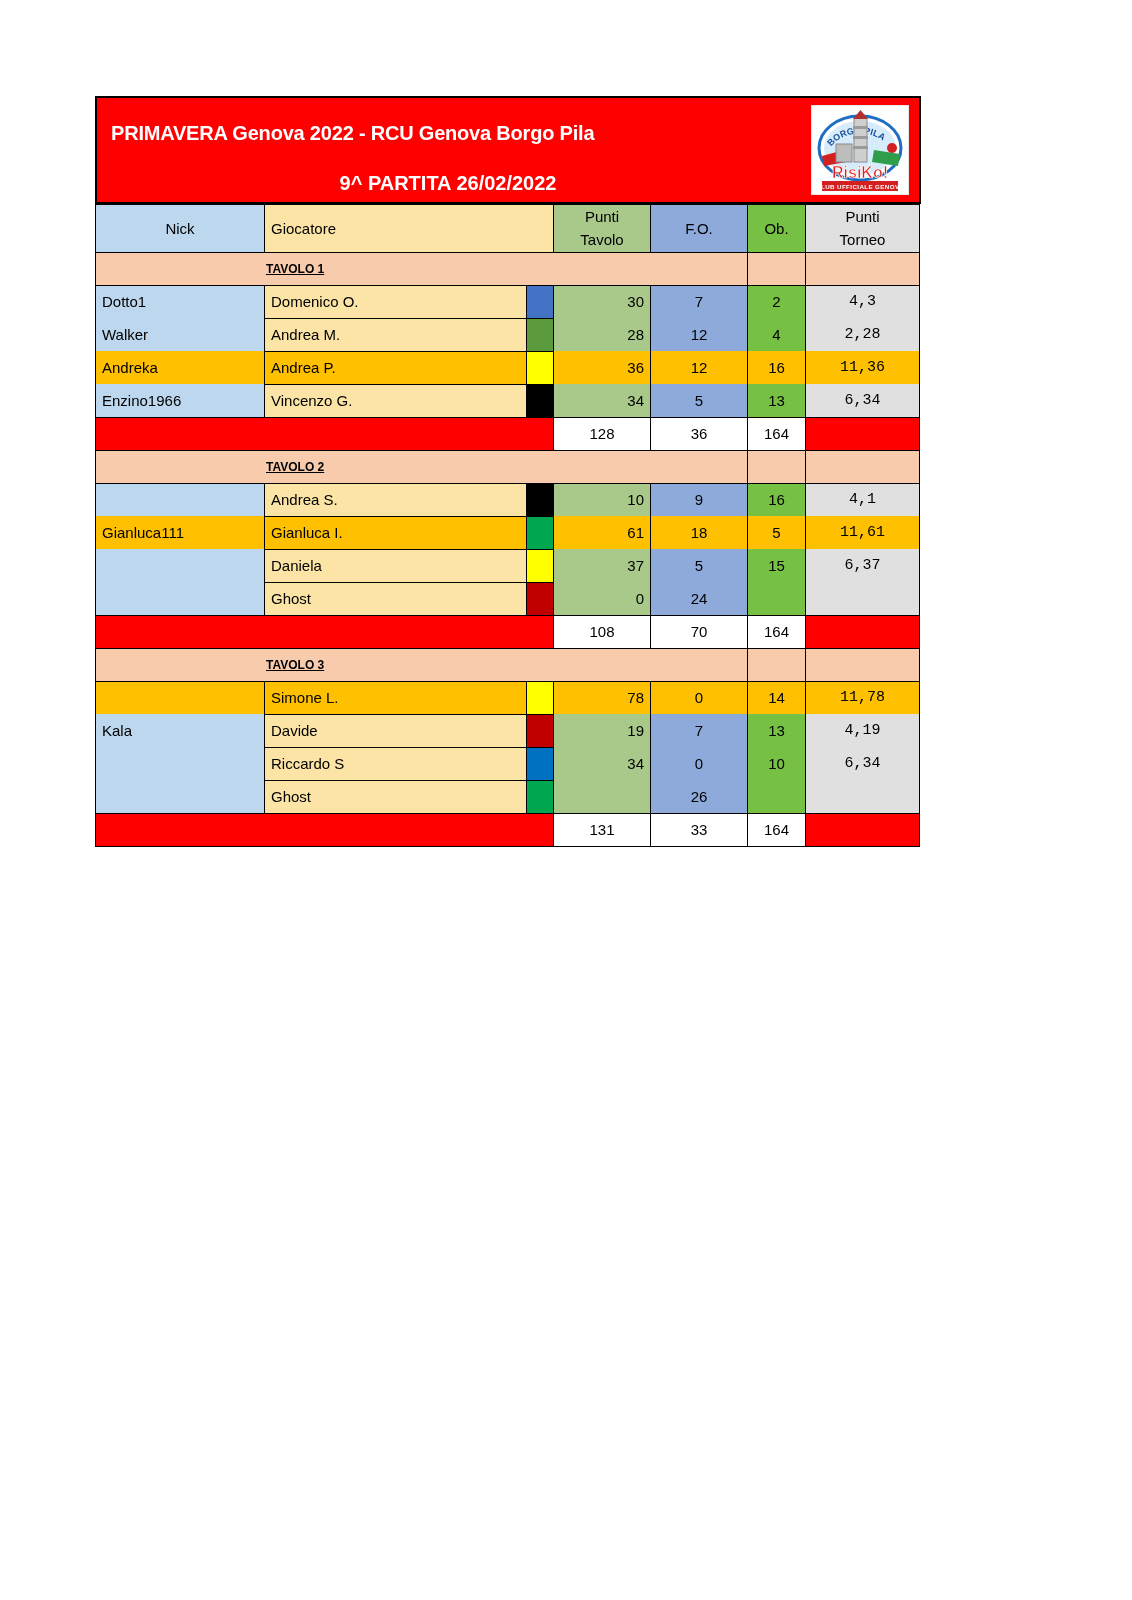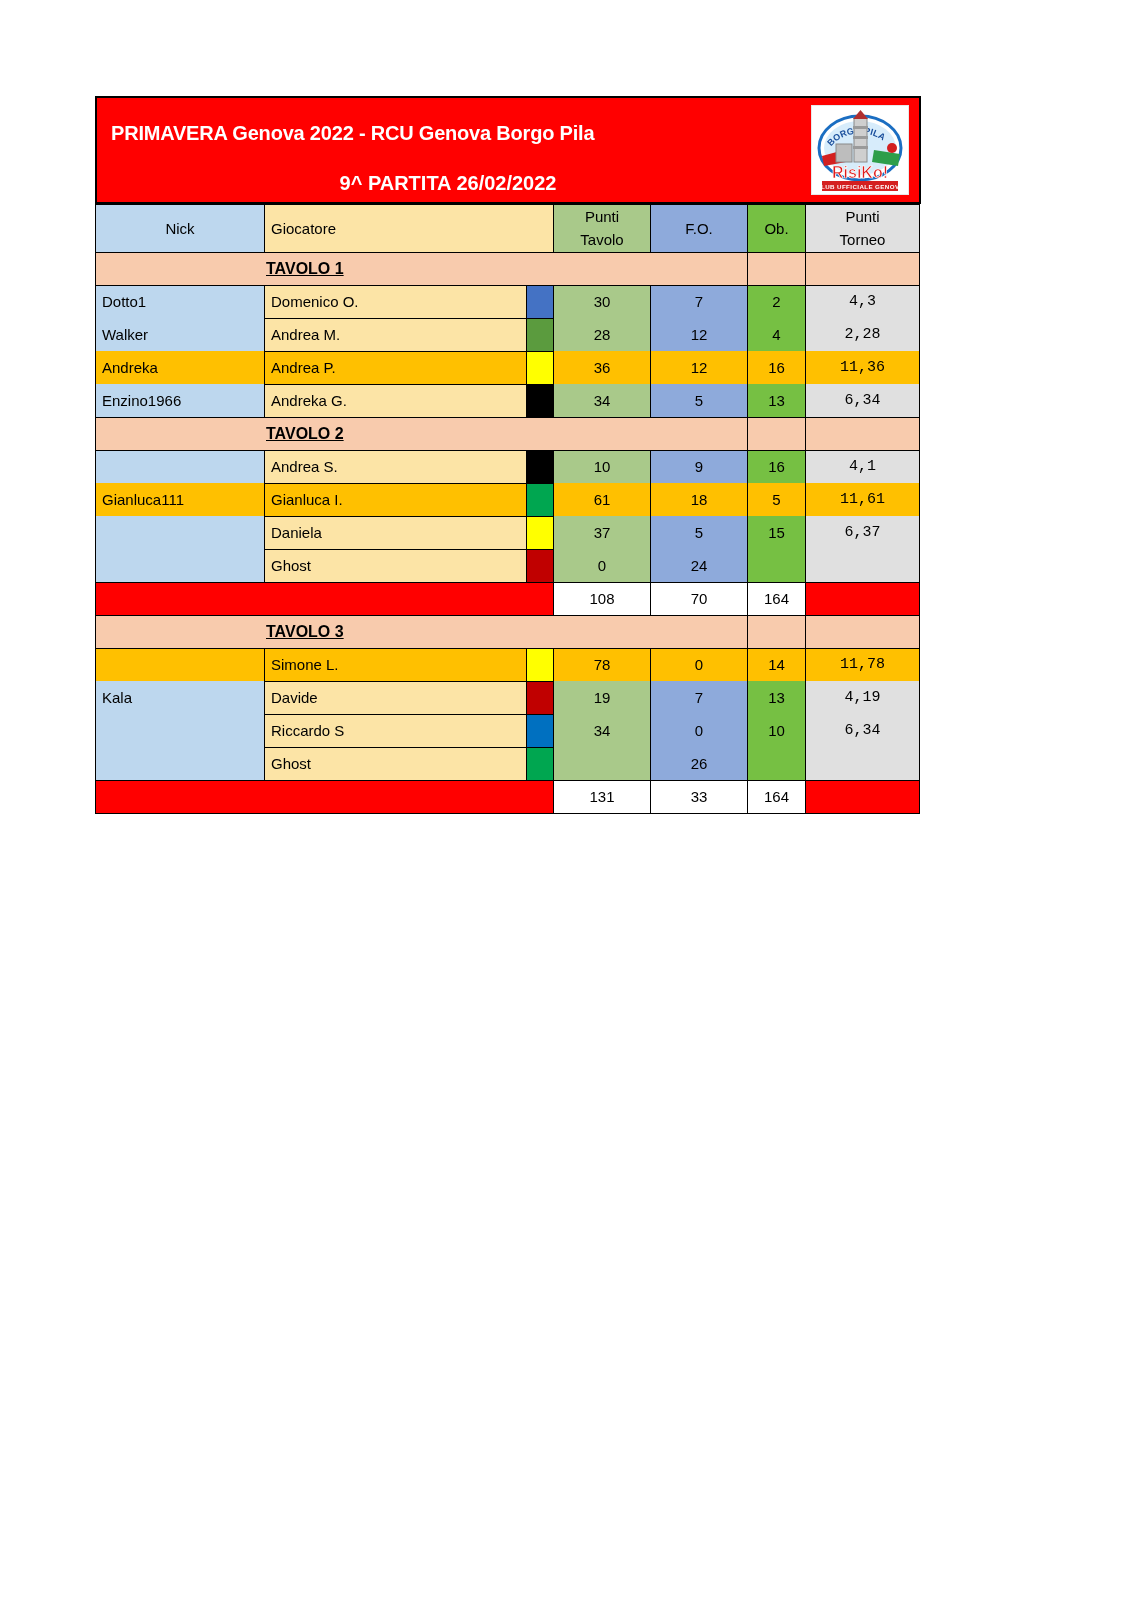--- a/index.html
+++ b/index.html
@@ -76,30 +76,30 @@
   .hdr .h-ob  {background:#76C043;}
   .hdr .h-ptor{background:#E0E0E0;}
   .hdr .two-line{display:block;line-height:1.55;}
 
   
   .tavolo td{background:#F8CBAD;height:28px;}
   .tavolo .tv-label{
     text-align:left;
     padding-left:170px;
     font-weight:bold;
-    font-size:16px;
+    font-size:12px;
     text-decoration:underline;
   }
 
   
   .prow td{height:32px;}
   .prow .nick {background:#BDD7EE;border-top:none;border-bottom:none;text-align:left;}
   .prow .gioc {background:#FCE4A6;text-align:left;}
   .prow .swat {padding:0;border-top:1.5px solid #000;border-bottom:1.5px solid #000;}
-  .prow .pt   {background:#A9C98A;text-align:center;border-top:none;border-bottom:none;}
+  .prow .pt   {background:#A9C98A;text-align:right;border-top:none;border-bottom:none;}
   .prow .fo   {background:#8EAADB;text-align:center;border-top:none;border-bottom:none;}
   .prow .ob   {background:#76C043;text-align:center;border-top:none;border-bottom:none;}
   .prow .ptor {background:#E0E0E0;text-align:center;border-top:none;border-bottom:none;font-family:Liberation Mono, monospace;}
 
   
   .prow.first td{border-top:1.5px solid #000;}
   .prow.last  td{border-bottom:1.5px solid #000;}
 
   
   .prow.win .nick,
@@ -204,28 +204,35 @@
           <td class="swat">
             <div style="width:100%;height:32px;background:#FFFF00;"></div>
           </td>
           <td class="pt">36</td>
           <td class="fo">12</td>
           <td class="ob">16</td>
           <td class="ptor">11,36</td>
         </tr>
         <tr class="prow last">
           <td class="nick">Enzino1966</td>
-          <td class="gioc">Andreka G.</td>
+          <td class="gioc">Vincenzo G.</td>
           <td class="swat">
             <div style="width:100%;height:32px;background:#000000;"></div>
           </td>
           <td class="pt">34</td>
           <td class="fo">5</td>
           <td class="ob">13</td>
           <td class="ptor">6,34</td>
+        </tr>
+        <tr class="totals">
+          <td colspan="3"></td>
+          <td class="tot-num">128</td>
+          <td class="tot-num">36</td>
+          <td class="tot-num">164</td>
+          <td></td>
         </tr>
         <tr class="tavolo">
           <td class="tv-label" colspan="5">TAVOLO  2</td>
           <td></td>
           <td></td>
         </tr>
         <tr class="prow first">
           <td class="nick"></td>
           <td class="gioc">Andrea S.</td>
           <td class="swat">

